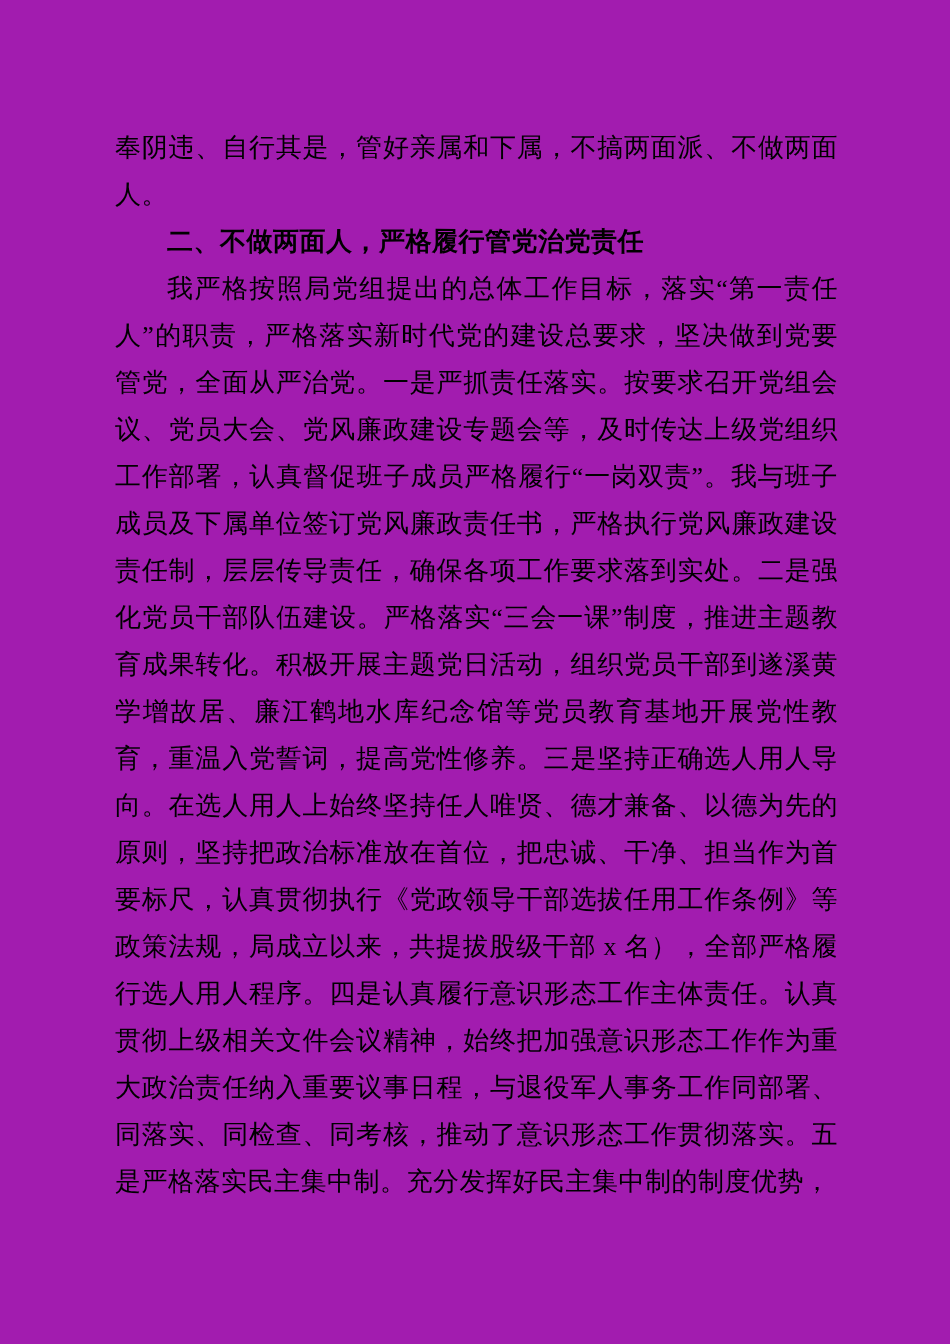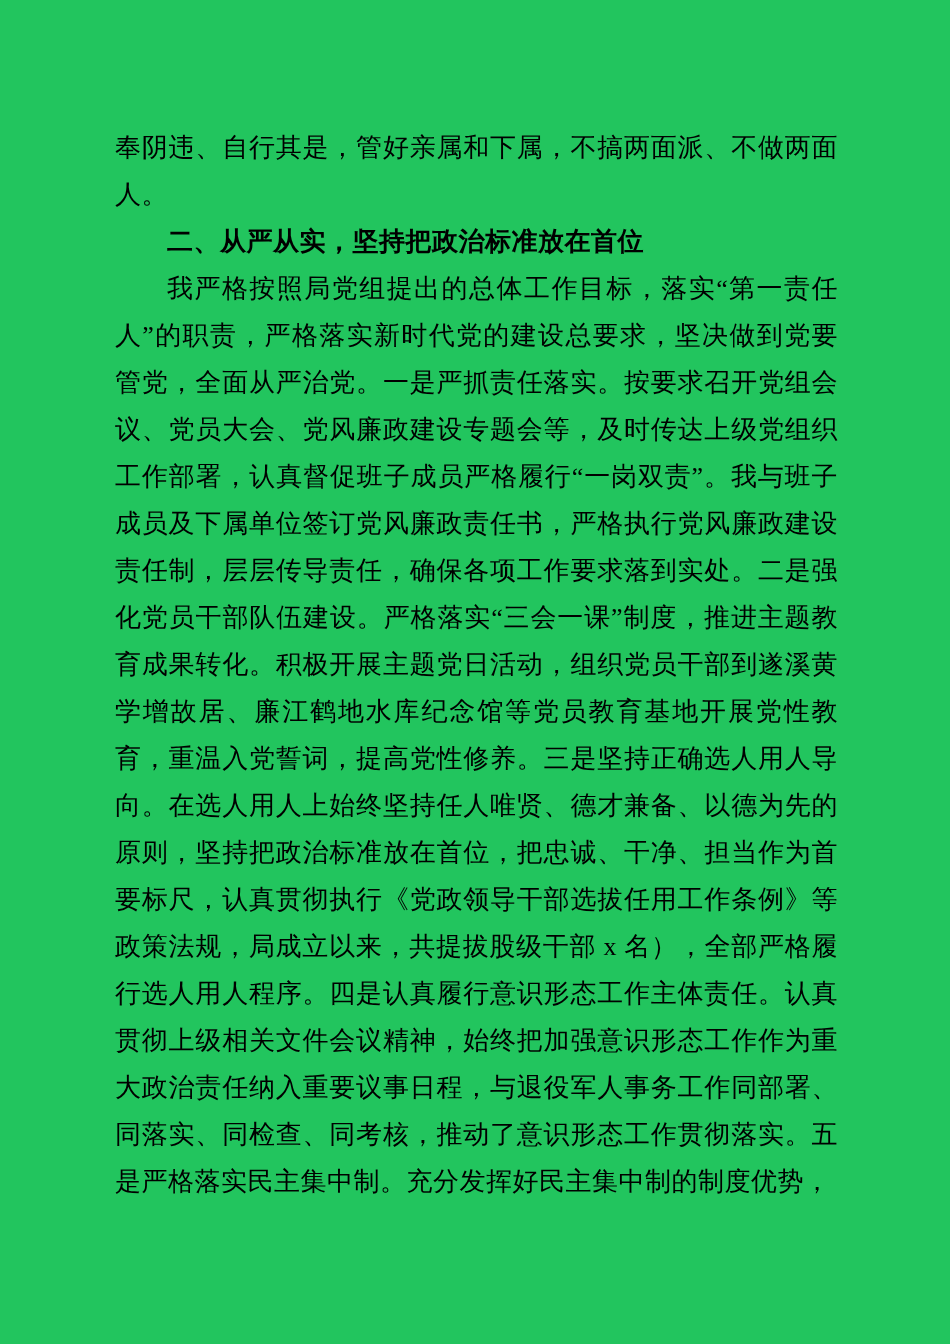--- a/index.html
+++ b/index.html
@@ -10,21 +10,21 @@
     width: 950px;
     height: 1344px;
     background: #ffffff;
     overflow: hidden;
   }
   .page {
     box-sizing: border-box;
     width: 950px;
     height: 1344px;
     padding: 124px 112px 0 115px;
-    background: #22c55e;
+    background: #a21caf;
   }
   .para {
     margin: 0;
     padding: 0;
     font-family: "Liberation Serif", "DejaVu Serif", serif;
     font-size: 26px;
     line-height: 47px;
     color: #000000;
     text-align: justify;
     letter-spacing: 0.5px;
@@ -35,15 +35,15 @@
   .heading {
     font-family: "Liberation Sans", "DejaVu Sans", sans-serif;
     font-weight: bold;
   }
 </style>
 </head>
 <body>
 
 <div class="page">
   <p class="para">奉阴违、自行其是，管好亲属和下属，不搞两面派、不做两面人。</p>
-  <p class="para indent heading">二、从严从实，坚持把政治标准放在首位</p>
+  <p class="para indent heading">二、不做两面人，严格履行管党治党责任</p>
   <p class="para indent">我严格按照局党组提出的总体工作目标，落实“第一责任人”的职责，严格落实新时代党的建设总要求，坚决做到党要管党，全面从严治党。一是严抓责任落实。按要求召开党组会议、党员大会、党风廉政建设专题会等，及时传达上级党组织工作部署，认真督促班子成员严格履行“一岗双责”。我与班子成员及下属单位签订党风廉政责任书，严格执行党风廉政建设责任制，层层传导责任，确保各项工作要求落到实处。二是强化党员干部队伍建设。严格落实“三会一课”制度，推进主题教育成果转化。积极开展主题党日活动，组织党员干部到遂溪黄学增故居、廉江鹤地水库纪念馆等党员教育基地开展党性教育，重温入党誓词，提高党性修养。三是坚持正确选人用人导向。在选人用人上始终坚持任人唯贤、德才兼备、以德为先的原则，坚持把政治标准放在首位，把忠诚、干净、担当作为首要标尺，认真贯彻执行《党政领导干部选拔任用工作条例》等政策法规，局成立以来，共提拔股级干部 x 名），全部严格履行选人用人程序。四是认真履行意识形态工作主体责任。认真贯彻上级相关文件会议精神，始终把加强意识形态工作作为重大政治责任纳入重要议事日程，与退役军人事务工作同部署、同落实、同检查、同考核，推动了意识形态工作贯彻落实。五是严格落实民主集中制。充分发挥好民主集中制的制度优势，</p>
 </div>
 
 </body></html>

